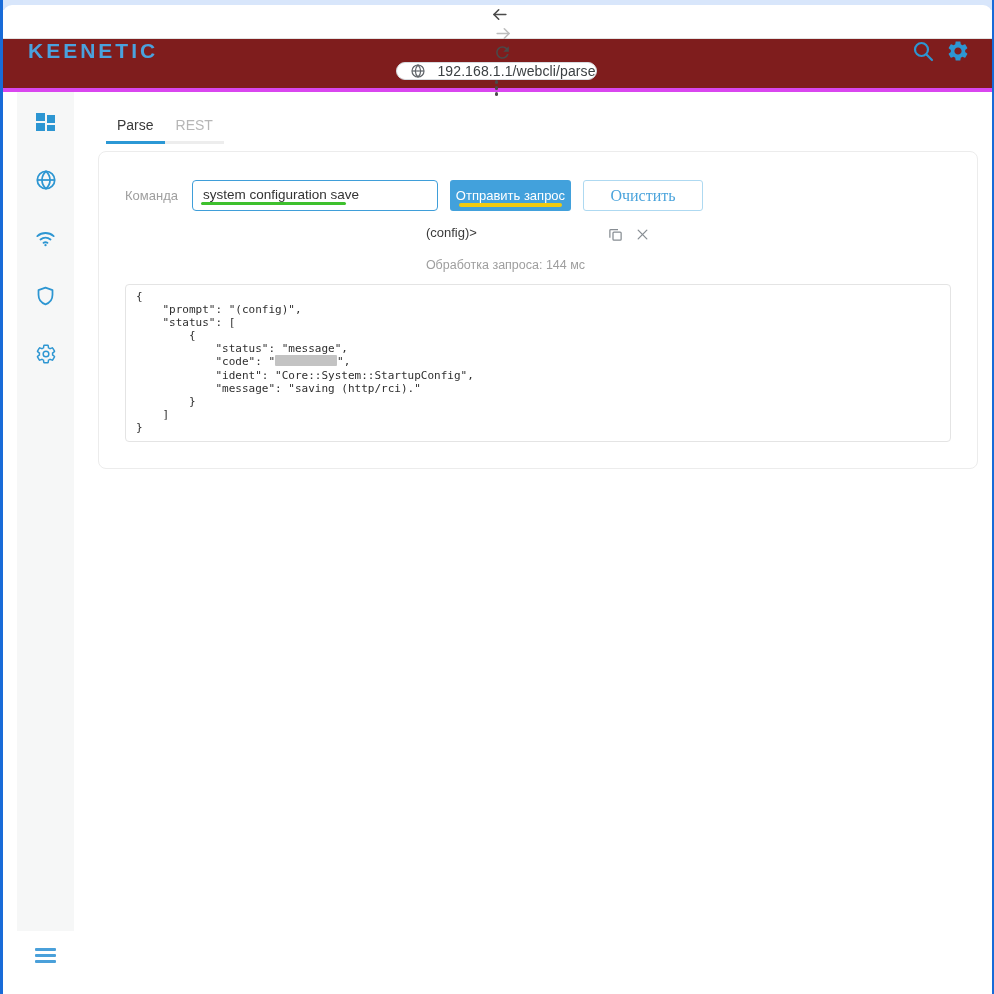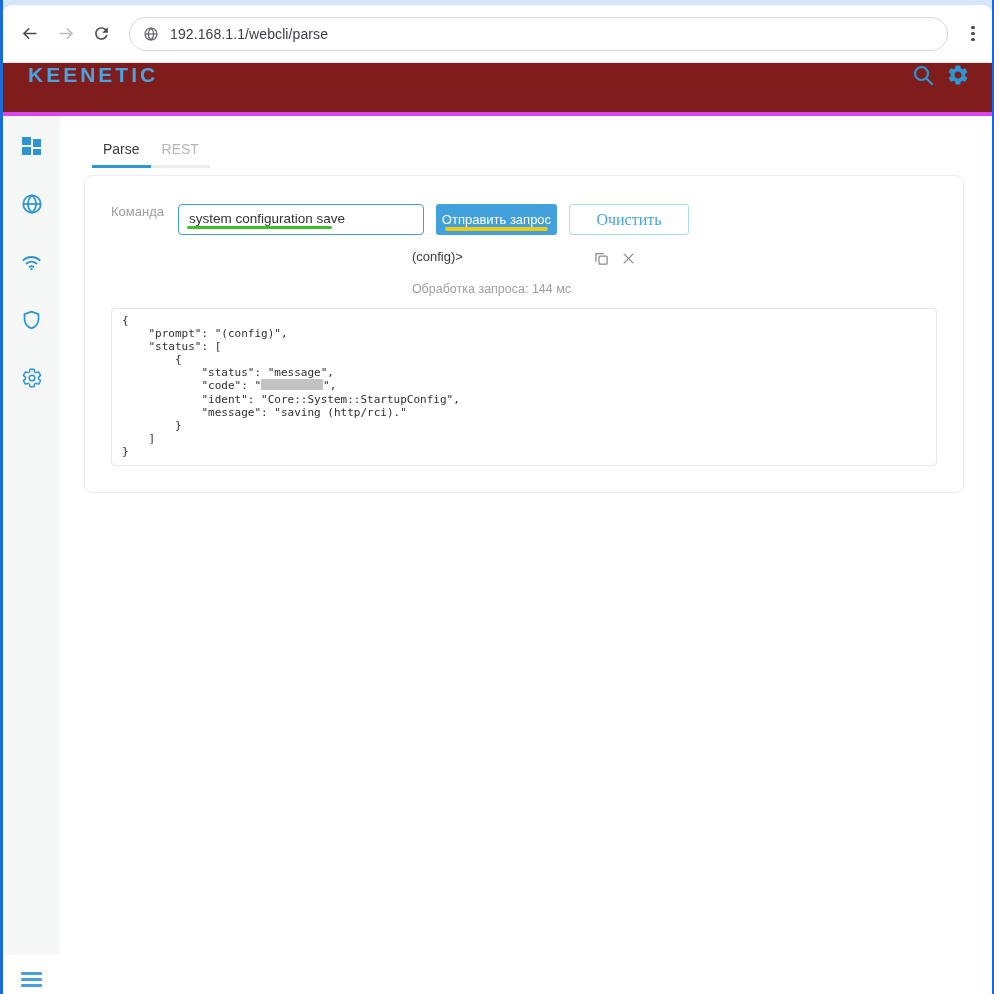--- a/index.html
+++ b/index.html
@@ -1,53 +1,53 @@
 <!DOCTYPE html>
 <html><head>
 <meta charset="utf-8">
 <style>
   * { margin:0; padding:0; box-sizing:border-box; }
   html,body { width:994px; height:994px; background:#fff; font-family:"Liberation Sans", sans-serif; }
   .frame { width:994px; height:994px; border-left:3px solid #186bd8; border-right:2px solid #186bd8; background:#fff; overflow:hidden; }
   .topstrip { height:10px; background:#d8e6fb; }
-  .chrome { height:58px; background:#fff; border-radius:9px 9px 0 0; margin-top:-5px; position:relative;
-            display:flex; align-items:center; padding:0 10px 0 8px; border-bottom:1px solid #e3e3e3; }
+  .chrome { height:34px; background:#fff; border-radius:9px 9px 0 0; margin-top:-5px; position:relative;
+            display:flex; align-items:center; padding:0 10px 0 8px; border-bottom:1px solid #e3e3e3;flex-direction:column; }
   .nav-ic { width:24px; height:24px; display:flex; align-items:center; justify-content:center; cursor:pointer; }
   .nav-ic svg { width:19px; height:19px; }
   .ic-back { margin-left:6px; }
   .ic-fwd { margin-left:13px; }
   .ic-reload { margin-left:11px; }
   .addressbar { flex:1; height:34px; margin:0 16px 0 16px; border:1px solid #d7dade; border-radius:17px;
                 display:flex; align-items:center; padding-left:13px; background:#fff; }
   .addressbar .globe { width:16px; height:16px; margin-right:11px; flex:0 0 auto; }
   .url { font-size:14px; color:#3c4043; letter-spacing:.1px; }
   .dots { width:18px; height:24px; display:flex; flex-direction:column; align-items:center; justify-content:center; gap:2.5px; cursor:pointer; }
   .dots i { width:3.5px; height:3.5px; border-radius:50%; background:#4a4a4a; }
 
   .appheader { height:53px; background:#7f1d1d; border-bottom:4px solid #d946ef; display:flex; align-items:flex-start; padding:0 22px 0 25px; }
   .logo { font-size:21px; font-weight:bold; letter-spacing:3px; color:#4aa2de; }
   .appheader .spacer { flex:1; }
   .hicon { width:24px; height:24px; display:flex; align-items:center; justify-content:center; cursor:pointer; margin-left:11px; }
 
-  .bodyrow { display:flex; height:888px; }
+  .bodyrow { display:flex; height:888px;padding-left:14px; }
   .sidebar { width:57px; flex:0 0 57px; display:flex; flex-direction:column; }
   .sidebar-menu { background:#f6f7f7; height:839px; display:flex; flex-direction:column; align-items:center; padding-top:18px; }
   .sb-item { width:26px; height:24px; display:flex; align-items:center; justify-content:center; margin-bottom:34px; cursor:pointer; }
   .sidebar-bottom { flex:1; background:#fff; display:flex; align-items:center; justify-content:center; }
   .burger { display:flex; flex-direction:column; gap:3px; cursor:pointer; padding:6px; }
   .burger i { display:block; width:21px; height:3px; background:#4aa0da; border-radius:1px; }
 
   .main { flex:1; background:#fff; padding-left:24px; }
   .tabstrip { display:flex; margin:19px 0 0 8px; }
   .tab { font-size:14px; padding:6px 11px 8px 11px; border-bottom:3px solid transparent; cursor:pointer; }
   .tab.active { color:#3a3a3a; border-bottom-color:#2b98d5; }
   .tab.inactive { color:#b6b6b6; border-bottom-color:#ededed; }
 
   .card { width:880px; margin-top:7px; border:1px solid #ececec; border-radius:8px; background:#fff; padding:28px 26px 26px 26px; }
-  .formrow { display:flex; }
+  .formrow { display:flex; align-items:center; }
   .cmd-label { font-size:13px; color:#9e9e9e; margin-right:14px; }
   .inputwrap { position:relative; }
   .cmd-input { width:246px; height:31px; border:1px solid #3f9ed9; border-radius:4px; padding:0 10px 2px 10px;
                font-size:13.5px; color:#333; font-family:"Liberation Sans", sans-serif; outline:none; }
   .green-line { position:absolute; left:9px; bottom:6px; width:145px; height:3px; border-radius:2px; background:#3ec02d; pointer-events:none; }
   .btn-submit { position:relative; margin-left:12px; width:121px; height:31px; border:none; border-radius:3px;
                 background:#42a1dc; color:#fff; font-size:13px; font-family:"Liberation Sans", sans-serif; cursor:pointer; }
   .yellow-line { position:absolute; left:9px; bottom:4px; width:103px; height:4px; border-radius:2px; background:#f0ca10; pointer-events:none; }
   .btn-clear { margin-left:12px; width:120px; height:31px; background:#fff; border:1px solid #aed9f1; border-radius:3px;
                color:#4ba4dc; font-size:16px; font-family:Liberation Serif, serif; cursor:pointer; }

